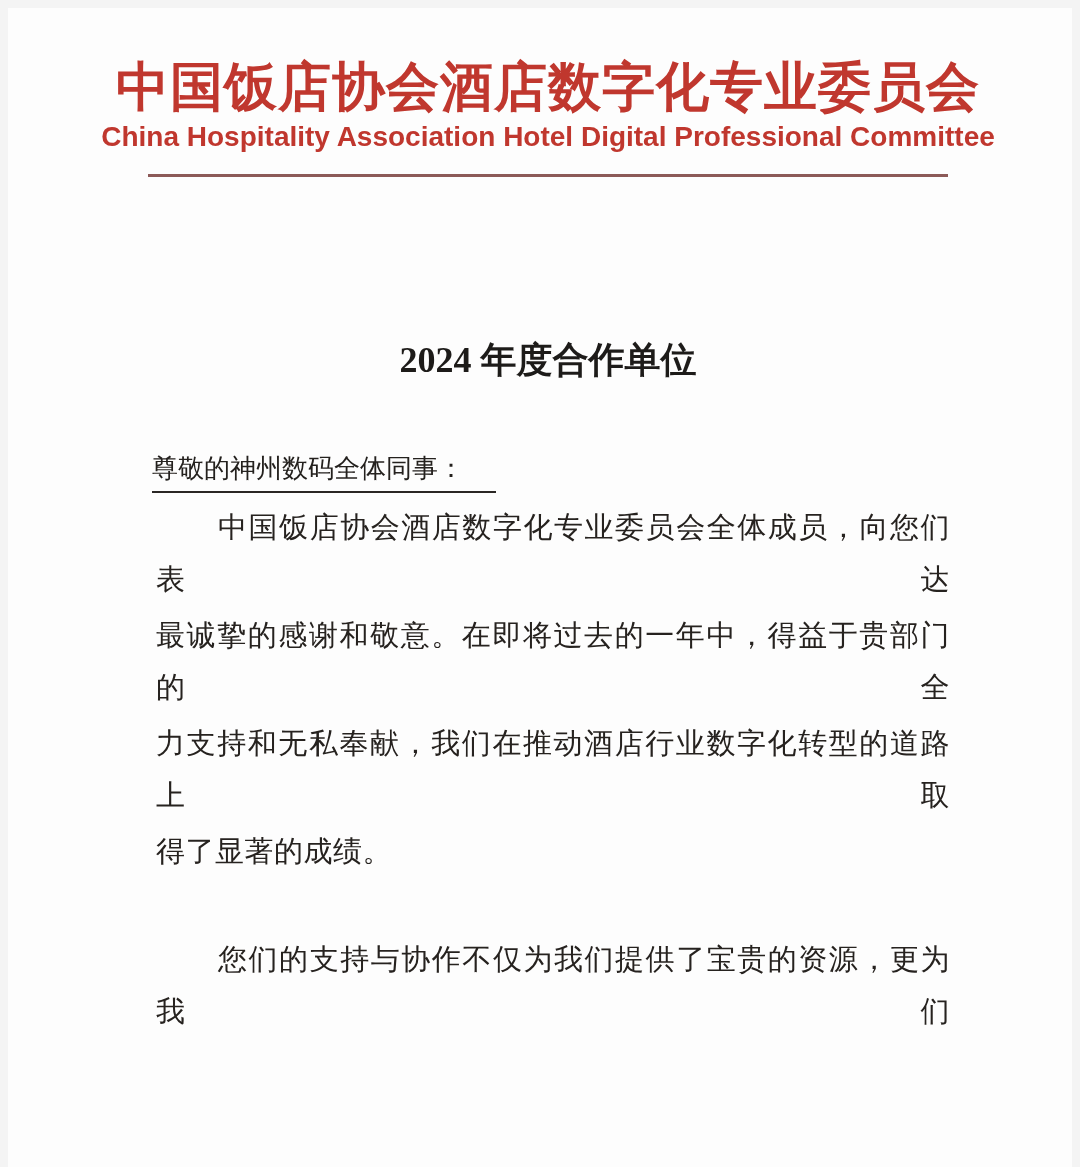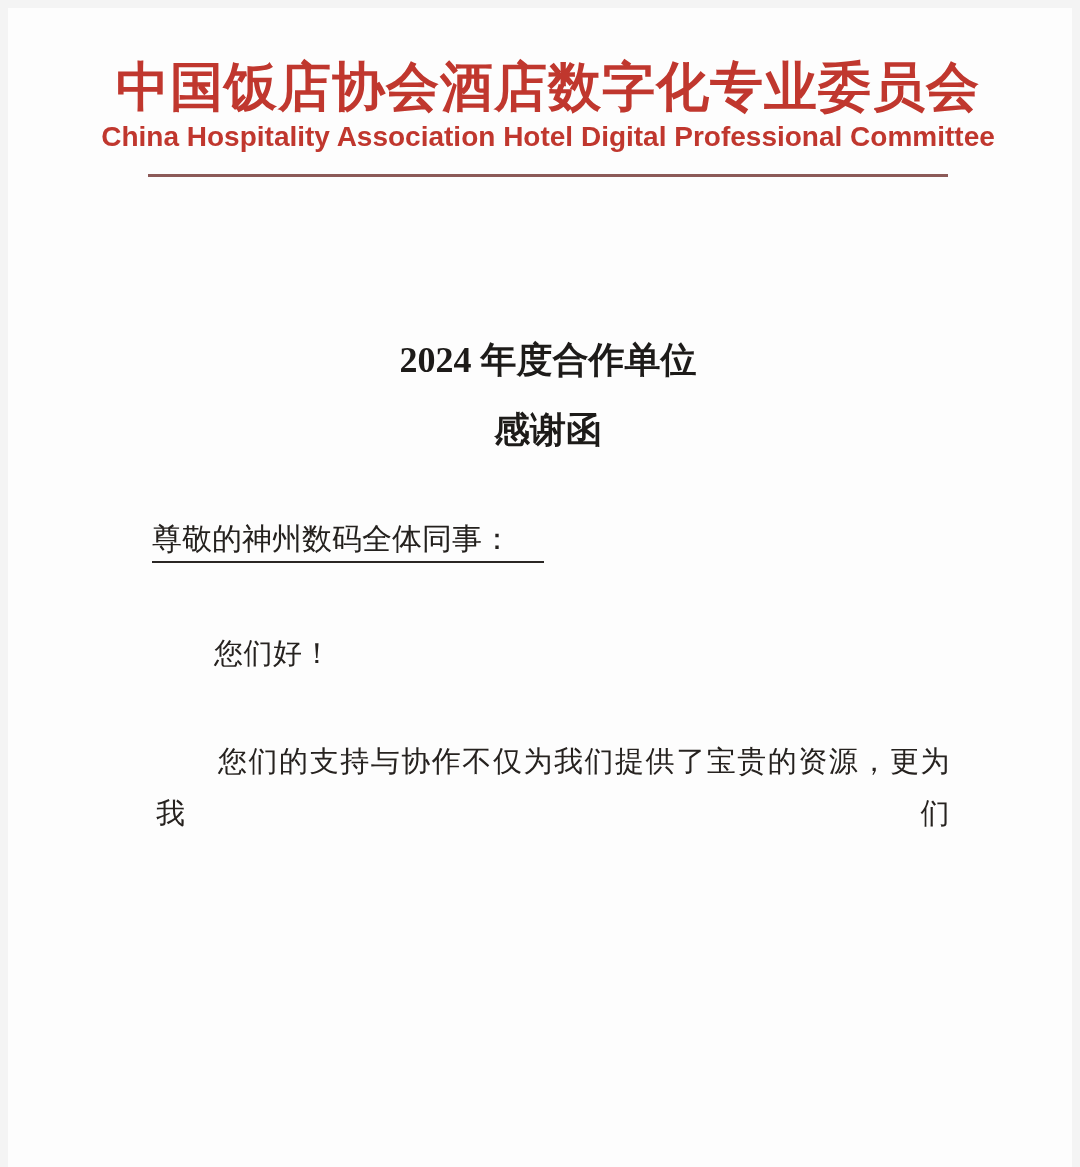--- a/index.html
+++ b/index.html
@@ -46,21 +46,21 @@
     color: #1d1b19;
     font-weight: bold;
   }
   .letter-title .t-line {
     font-size: 36px;
     line-height: 66px;
   }
   
   .salutation {
     margin: 52px 130px 0 140px;
-    font-size: 30px;
+    font-size: 26px;
     line-height: 40px;
     color: #24211e;
   }
   .salutation .u {
     display: inline-block;
     border-bottom: 2px solid #2a2724;
     padding-right: 32px;
     padding-bottom: 2px;
   }
   
@@ -88,31 +88,35 @@
 <div class="page">
 
   <header class="letterhead">
     <div class="org-name-zh">中国饭店协会酒店数字化专业委员会</div>
     <div class="org-name-en">China Hospitality Association Hotel Digital Professional Committee</div>
     <div class="letterhead-divider"></div>
   </header>
 
   <div class="letter-title">
     <div class="t-line">2024 年度合作单位</div>
-    <div class="t-line">感谢函</div>
   </div>
 
   <div class="salutation">
     <span class="u">尊敬的神州数码全体同事：</span>
   </div>
 
   <div class="letter-body">
 
-    <div class="line indent greeting">您们好！</div>
 
+    <div class="paragraph">
+      <div class="line indent fill">中国饭店协会酒店数字化专业委员会全体成员，向您们表达</div>
+      <div class="line fill">最诚挚的感谢和敬意。在即将过去的一年中，得益于贵部门的全</div>
+      <div class="line fill">力支持和无私奉献，我们在推动酒店行业数字化转型的道路上取</div>
+      <div class="line">得了显著的成绩。</div>
+    </div>
 
     <div class="paragraph para-gap">
       <div class="line indent fill">您们的支持与协作不仅为我们提供了宝贵的资源，更为我们</div>
 
     </div>
 
   </div>
 </div>
 
 </body></html>

